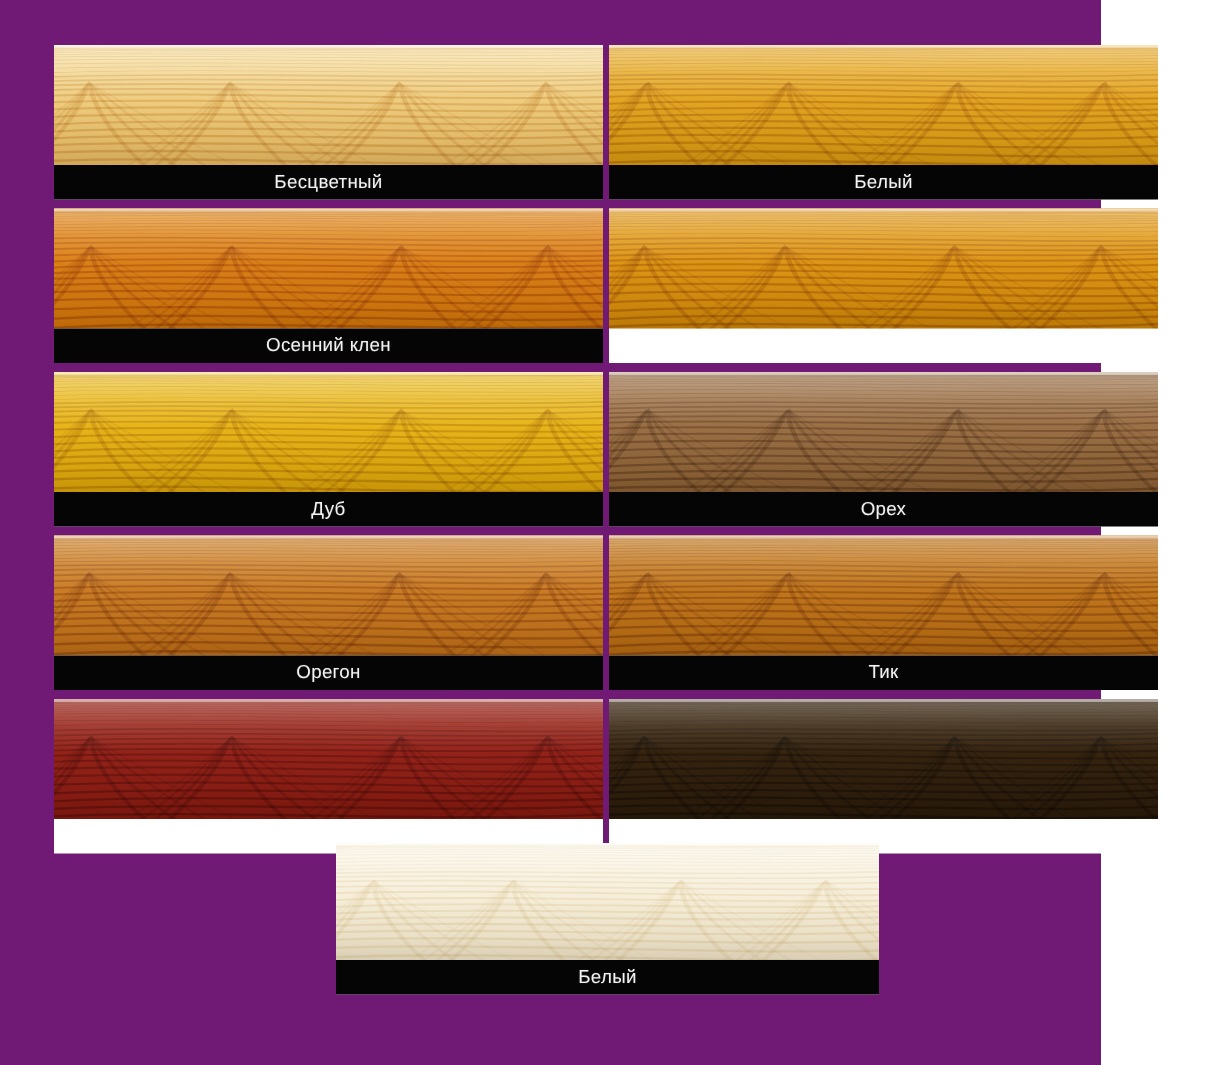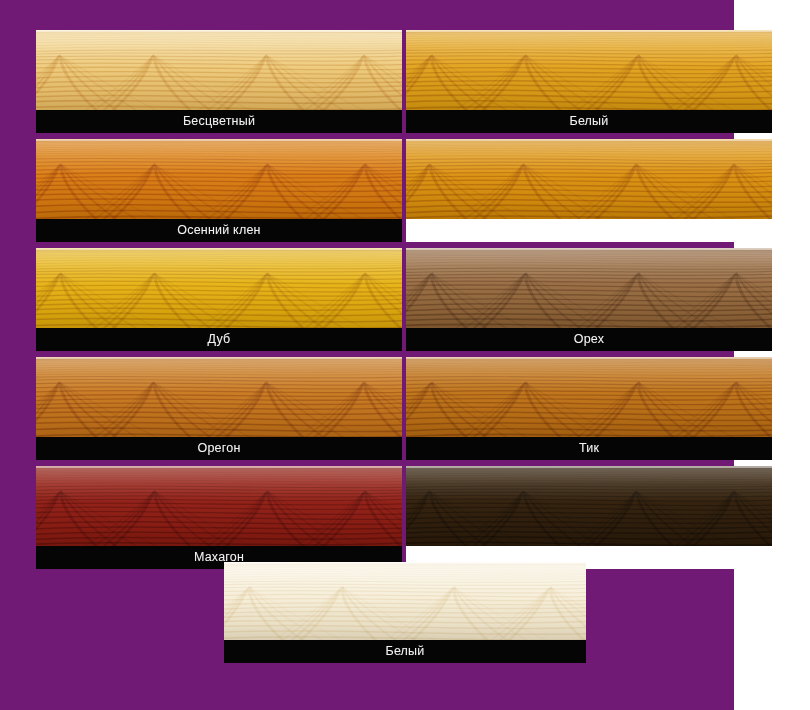--- a/index.html
+++ b/index.html
@@ -636,23 +636,20 @@
               <path d="M 138 100 C 173.45 46, 181.64 16, 188 6 C 195.5 18, 211.25 52, 251.2 100" fill="none" stroke="#5c0e08" stroke-width="1.76" stroke-opacity="0.29" stroke-linecap="round"></path>
               <path d="M 130.5 100 C 169.325 46, 180.44 16, 188 6 C 199.25 18, 220.625 52, 267.7 100" fill="none" stroke="#5c0e08" stroke-width="1.34" stroke-opacity="0.21" stroke-linecap="round"></path>
               <path d="M 230 100 C 258.7 46, 261.04 16, 265 6 C 265 18, 269.5 52, 295.2 100" fill="none" stroke="#5c0e08" stroke-width="2.60" stroke-opacity="0.46" stroke-linecap="round"></path>
               <path d="M 222.5 100 C 254.575 46, 259.84 16, 265 6 C 268.75 18, 278.875 52, 311.7 100" fill="none" stroke="#5c0e08" stroke-width="2.18" stroke-opacity="0.38" stroke-linecap="round"></path>
               <path d="M 215 100 C 250.45 46, 258.64 16, 265 6 C 272.5 18, 288.25 52, 328.2 100" fill="none" stroke="#5c0e08" stroke-width="1.76" stroke-opacity="0.29" stroke-linecap="round"></path>
               <path d="M 207.5 100 C 246.325 46, 257.44 16, 265 6 C 276.25 18, 297.625 52, 344.7 100" fill="none" stroke="#5c0e08" stroke-width="1.34" stroke-opacity="0.21" stroke-linecap="round"></path>
             </svg></div>
           <div class="sheen"></div>
           <div class="topedge"></div>
         </div>
-        <div class="label-bar">
-          <span class="label-text">Махагон</span>
-        </div>
       </div>
       <div class="swatch-card">
         <div class="wood">
           <div class="base" style="background: linear-gradient(rgb(66, 45, 22) 0%, rgb(53, 35, 15) 48%, rgb(42, 26, 9) 100%);"></div>
           <div class="rings"><svg viewBox="0 0 300 100" preserveAspectRatio="none" width="100%" height="100%">
               <path d="M0 1.93 C 90 0.80, 210 2.96, 300 2.35" fill="none" stroke="#1b1005" stroke-width="0.55" stroke-opacity="0.55"></path>
               <path d="M0 2.37 C 90 0.81, 210 3.33, 300 2.59" fill="none" stroke="#1b1005" stroke-width="0.55" stroke-opacity="0.55"></path>
               <path d="M0 3.16 C 90 1.19, 210 4.07, 300 2.98" fill="none" stroke="#1b1005" stroke-width="0.55" stroke-opacity="0.55"></path>
               <path d="M0 4.14 C 90 1.91, 210 5.15, 300 3.55" fill="none" stroke="#1b1005" stroke-width="0.55" stroke-opacity="0.55"></path>
               <path d="M0 5.22 C 90 2.95, 210 6.55, 300 4.45" fill="none" stroke="#1b1005" stroke-width="0.55" stroke-opacity="0.55"></path>

